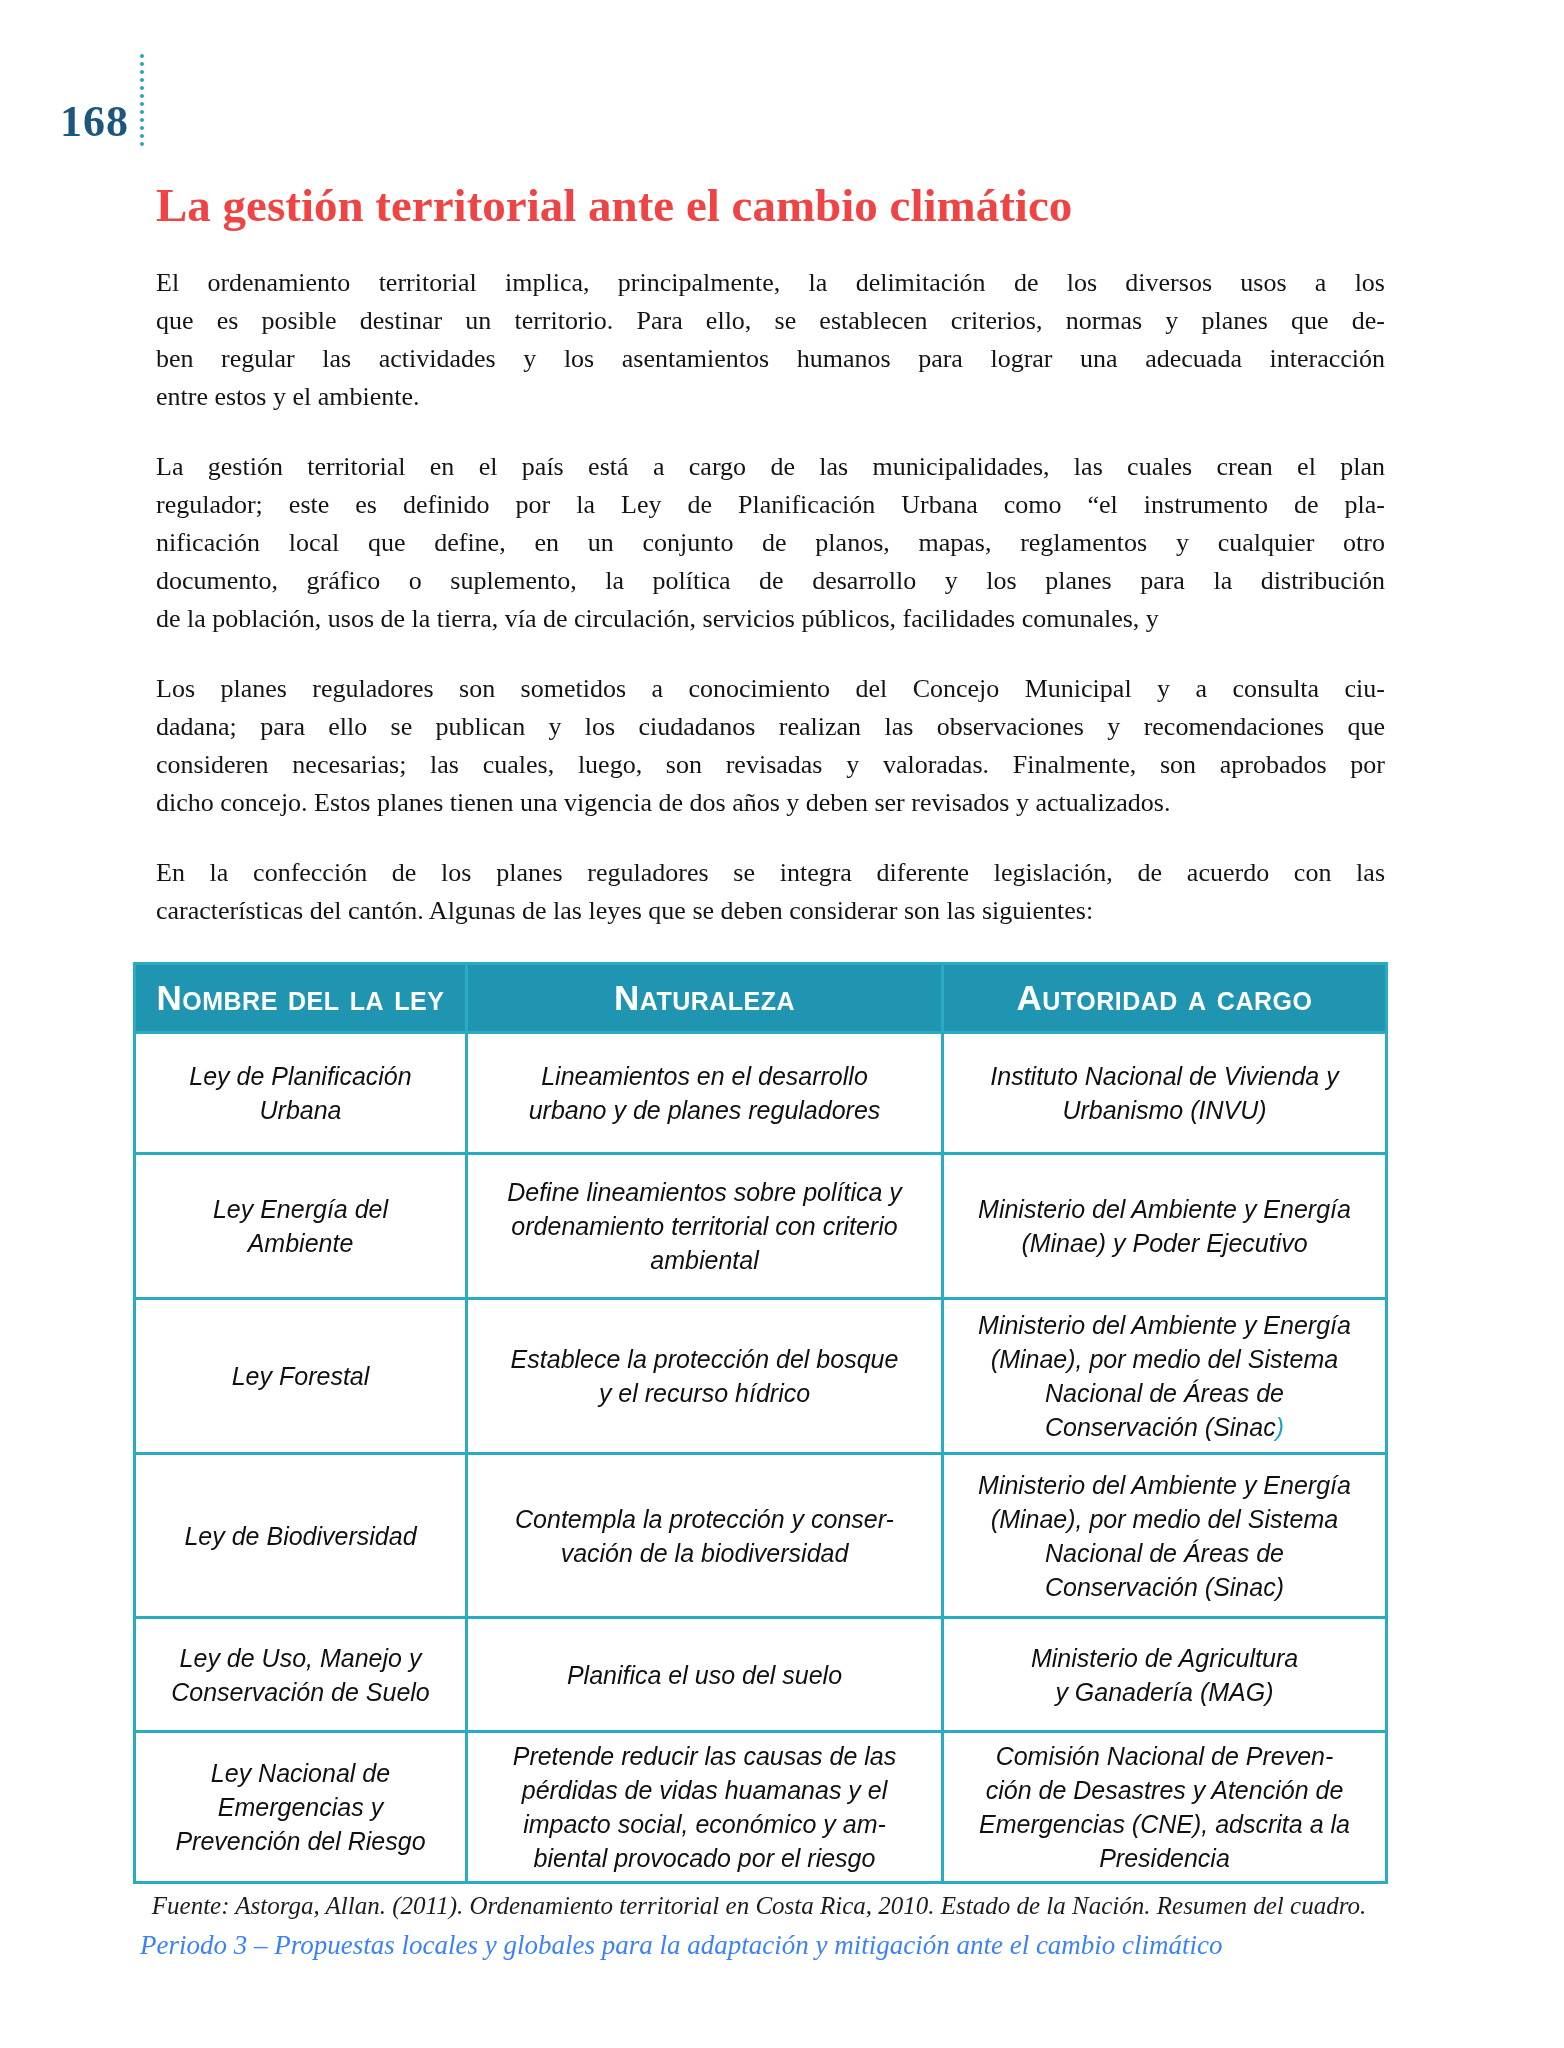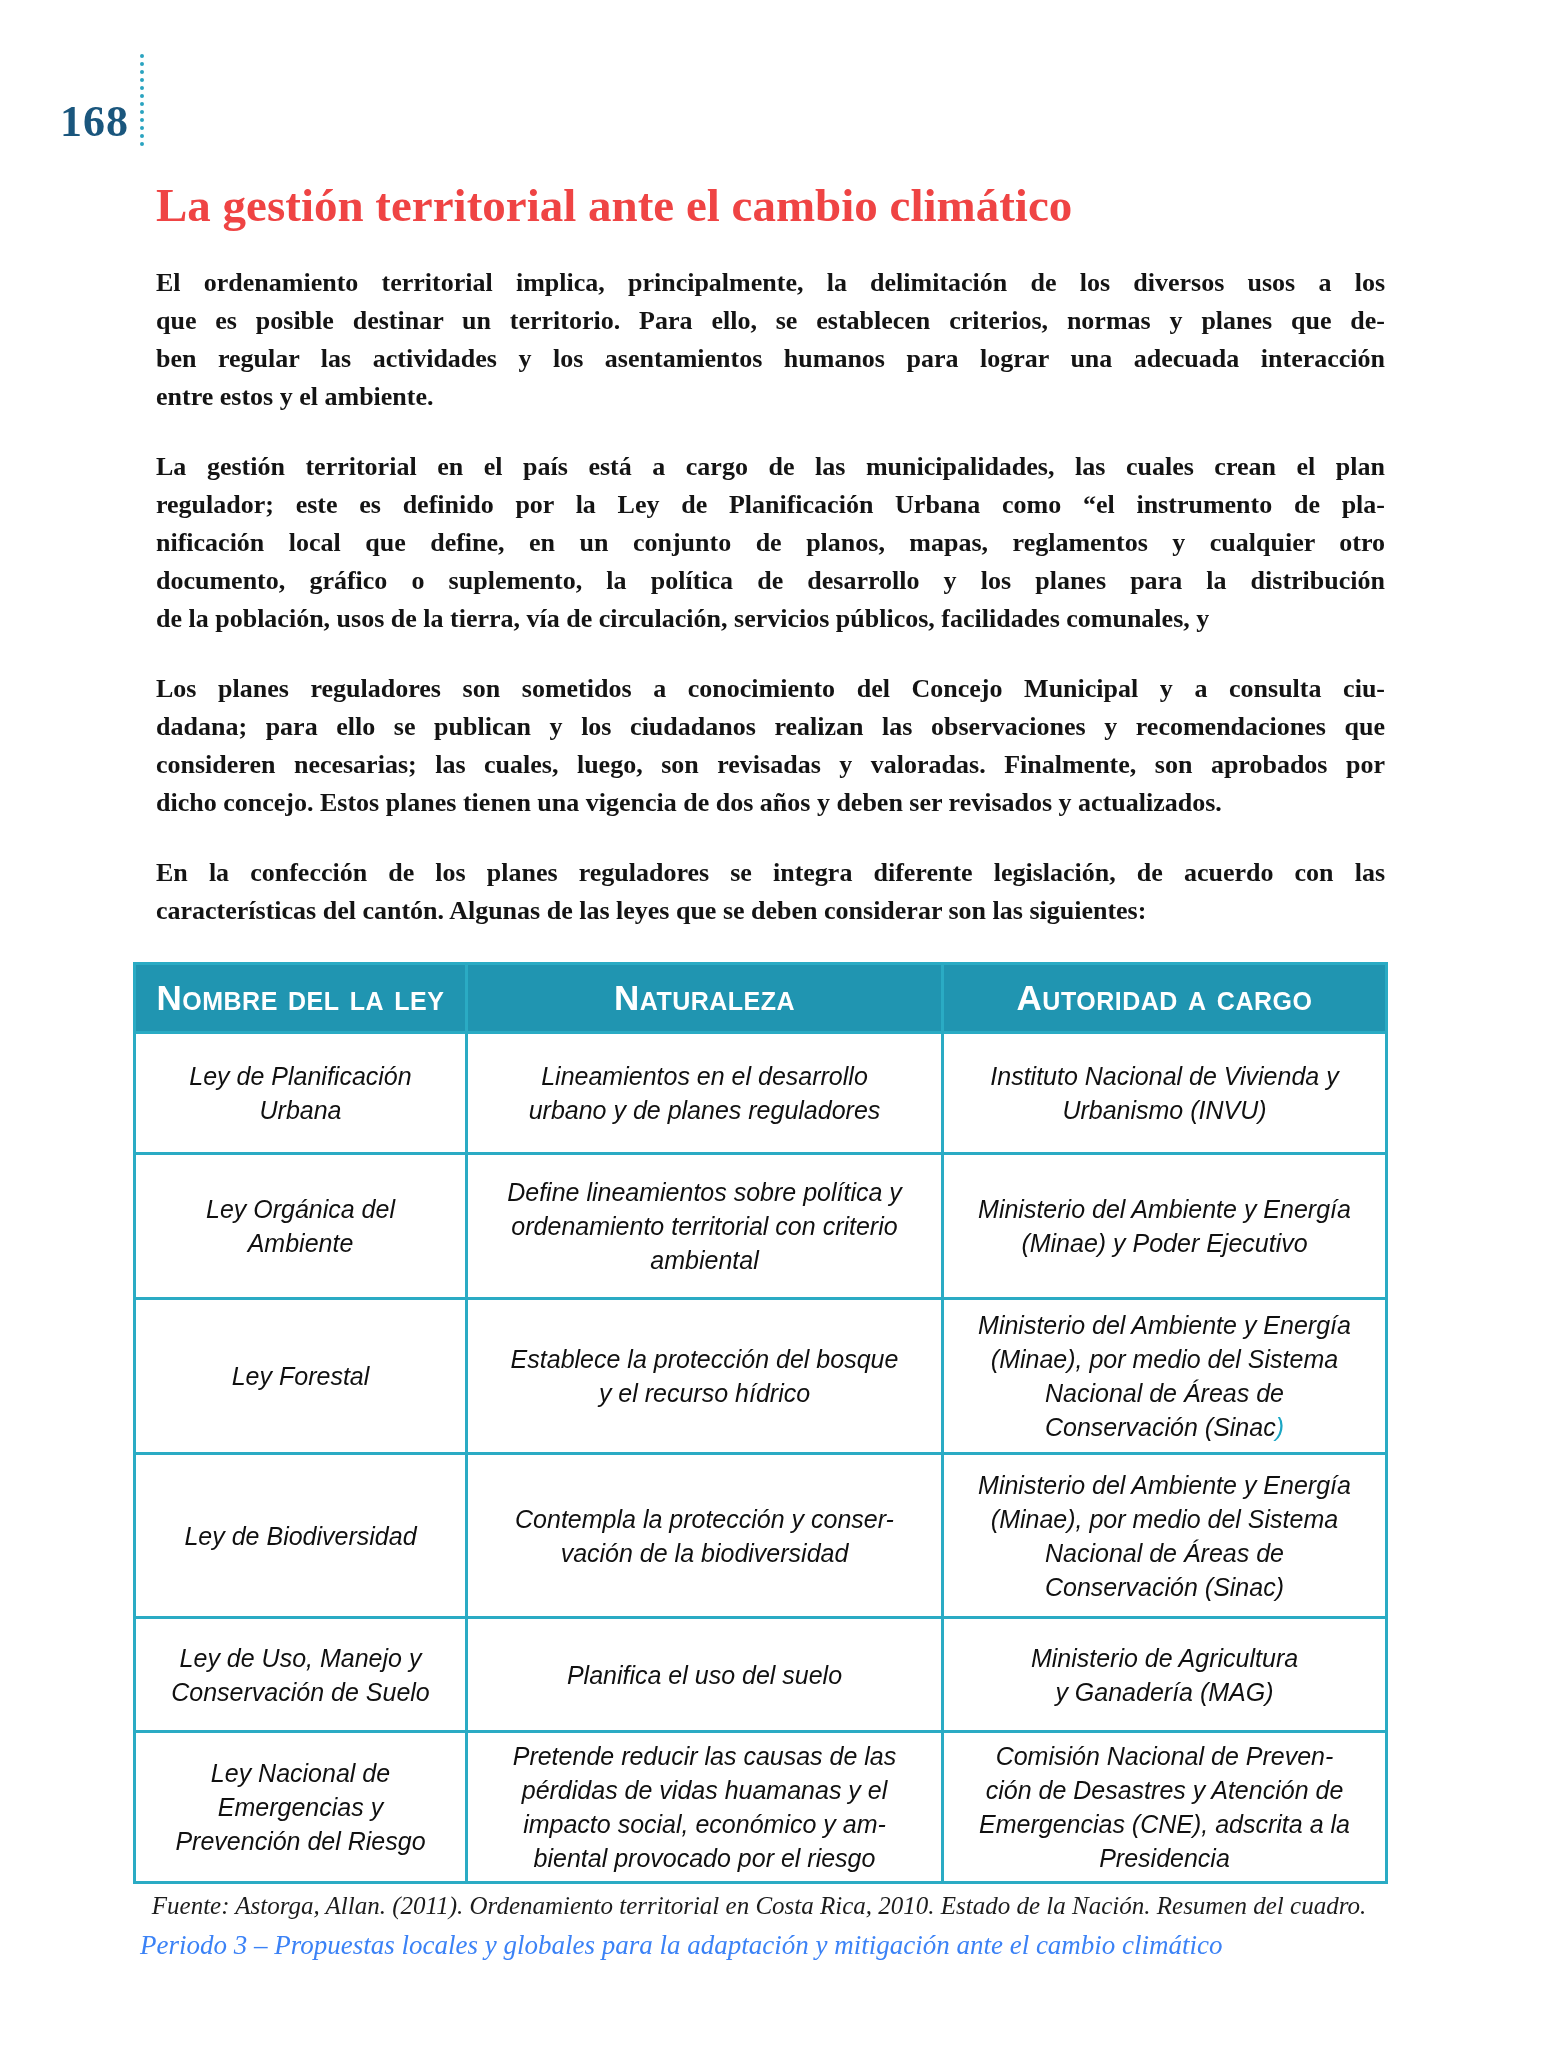--- a/index.html
+++ b/index.html
@@ -8,21 +8,21 @@
 
   
   .pageno{position:absolute;left:60px;top:96px;font-size:44px;font-weight:bold;color:#1a567d;letter-spacing:1px;}
   .dotted-rule{position:absolute;left:140px;top:54px;height:92px;width:0;border-left:4px dotted #2aa3c0;}
 
   
   .content{position:absolute;left:156px;top:176px;width:1229px;}
   h1.title{margin:0 0 30px 0;font-size:47px;line-height:58px;font-weight:bold;color:#ef4444;font-family:"Liberation Serif",serif;}
 
   .para{margin:0 0 32px 0;font-size:26px;line-height:38px;color:#141414;}
-  .para .tl{text-align:justify;text-align-last:justify;font-weight:bold;}
+  .para .tl{text-align:justify;text-align-last:justify;}
   .para .tl:last-child{text-align-last:auto;}
 
   
   .table-wrap{margin-left:-23px;width:1084px;margin-top:6px;}
   table.law{border-collapse:collapse;table-layout:fixed;width:1252px;font-family:"Liberation Sans",sans-serif;}
   table.law col.c1{width:332px;} table.law col.c2{width:476px;} table.law col.c3{width:444px;}
   table.law th{background:#2095b1;color:#ffffff;font-weight:bold;font-variant:small-caps;font-size:35px;letter-spacing:.5px;height:66px;border:3px solid #2aabc4;padding:0 6px;text-align:center;vertical-align:middle;}
   table.law th.sep{border-left:3px solid #eef8fa;}
   table.law td{border:3px solid #2aabc4;background:#ffffff;color:#101010;font-size:25px;line-height:34px;text-align:center;vertical-align:middle;padding:6px 10px;font-style:italic;}
   table.law tr:nth-of-type(1) td{height:106px;}
@@ -96,21 +96,21 @@
                 <div class="tl">Lineamientos en el desarrollo</div>
                 <div class="tl">urbano y de planes reguladores</div>
               </td>
             <td>
                 <div class="tl">Instituto Nacional de Vivienda y</div>
                 <div class="tl">Urbanismo (INVU)</div>
               </td>
           </tr>
           <tr>
             <td>
-                <div class="tl">Ley Orgánica del</div>
+                <div class="tl">Ley Energía del</div>
                 <div class="tl">Ambiente</div>
               </td>
             <td>
                 <div class="tl">Define lineamientos sobre política y</div>
                 <div class="tl">ordenamiento territorial con criterio</div>
                 <div class="tl">ambiental</div>
               </td>
             <td>
                 <div class="tl">Ministerio del Ambiente y Energía</div>
                 <div class="tl">(Minae) y Poder Ejecutivo</div>

